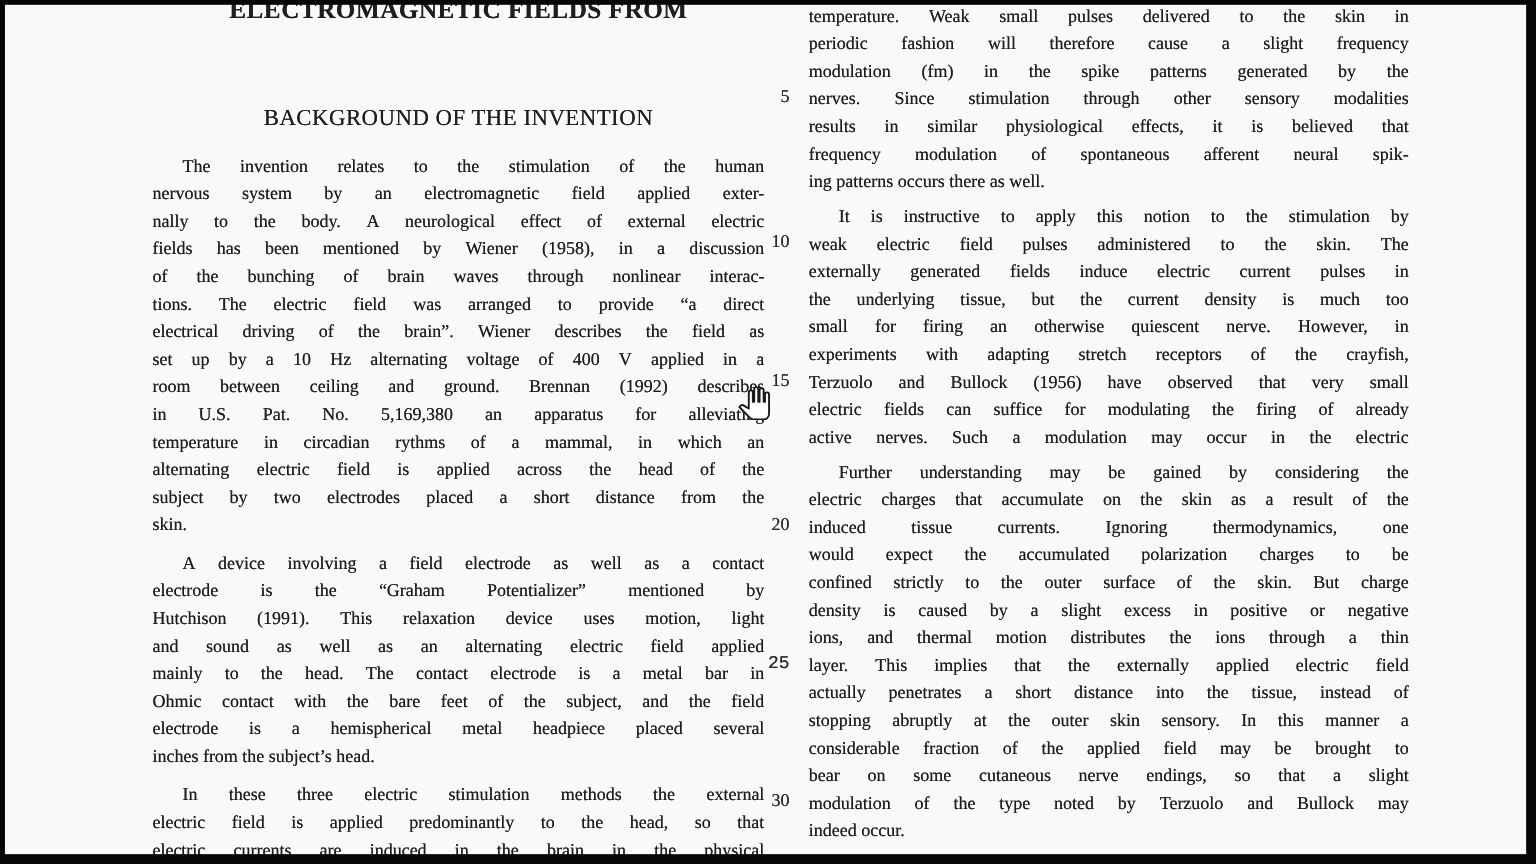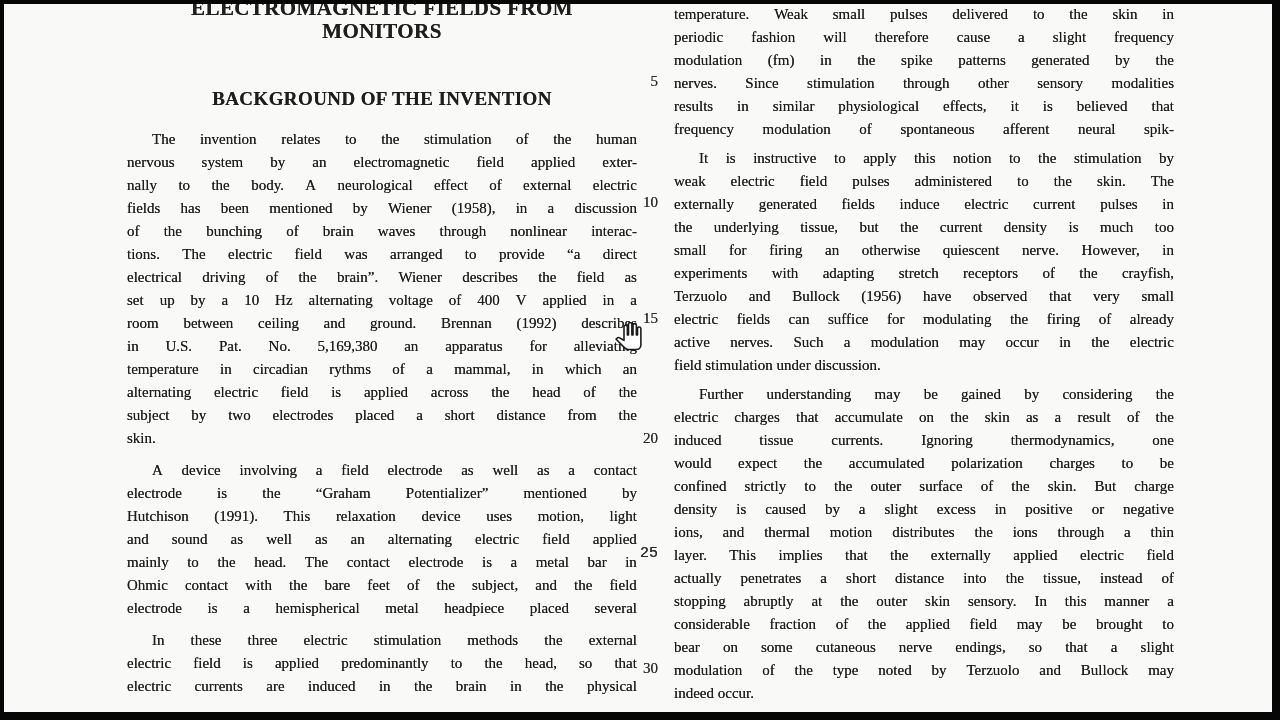--- a/index.html
+++ b/index.html
@@ -24,21 +24,21 @@
        filter:blur(0.3px);text-shadow:0 0 0.5px rgba(25,25,25,0.85);}
   .col-left{left:123px;top:0;width:510px;height:720px;}
   .col-right{left:670px;top:3px;width:500px;}
 
   .doc-title{
     position:absolute;top:-3px;left:0;width:100%;text-align:center;
     font-weight:bold;font-size:21px;line-height:23px;letter-spacing:.4px;
   }
   .section-heading{
     position:absolute;top:88px;left:0;width:100%;text-align:center;
-    font-weight:bold;font-size:19px;letter-spacing:.4px;
+    font-weight:normal;font-size:19px;letter-spacing:.4px;
   }
   .paras{position:absolute;top:128px;left:0;width:100%;}
 
   .tline{height:23px;line-height:23px;font-size:15px;white-space:nowrap;}
   .tline.just{display:flex;justify-content:space-between;white-space:normal;}
   .tline.ind{padding-left:25px;}
   .col-left .para{margin-bottom:9px;}
   .col-right .para{margin-bottom:6px;}
 
   .gutter-num{
@@ -50,21 +50,20 @@
 </style>
 </head>
 <body style="--letterbox: #060606; --page-bg: #f9f9f7; --ink: #1e1e1e;">
 
 <div class="stage">
   <div class="page">
 
     <div class="col col-left">
       <div class="doc-title" id="doc-title">
           <div>ELECTROMAGNETIC FIELDS FROM</div>
-          <div>MONITORS</div>
         </div>
       <div class="section-heading">BACKGROUND OF THE INVENTION</div>
       <div class="paras" id="left-paras">
           <div class="para">
             <div class="tline just ind">
               <span>The</span>
               <span>invention</span>
               <span>relates</span>
               <span>to</span>
               <span>the</span>
@@ -293,20 +292,21 @@
             <div class="tline just">
               <span>electrode</span>
               <span>is</span>
               <span>a</span>
               <span>hemispherical</span>
               <span>metal</span>
               <span>headpiece</span>
               <span>placed</span>
               <span>several</span>
             </div>
+            <div class="tline">inches from the subject’s head.</div>
           </div>
           <div class="para">
             <div class="tline just ind">
               <span>In</span>
               <span>these</span>
               <span>three</span>
               <span>electric</span>
               <span>stimulation</span>
               <span>methods</span>
               <span>the</span>
@@ -405,20 +405,21 @@
           </div>
           <div class="tline just">
             <span>frequency</span>
             <span>modulation</span>
             <span>of</span>
             <span>spontaneous</span>
             <span>afferent</span>
             <span>neural</span>
             <span>spik-</span>
           </div>
+          <div class="tline">ing patterns occurs there as well.</div>
         </div>
         <div class="para">
           <div class="tline just ind">
             <span>It</span>
             <span>is</span>
             <span>instructive</span>
             <span>to</span>
             <span>apply</span>
             <span>this</span>
             <span>notion</span>
@@ -509,21 +510,20 @@
             <span>nerves.</span>
             <span>Such</span>
             <span>a</span>
             <span>modulation</span>
             <span>may</span>
             <span>occur</span>
             <span>in</span>
             <span>the</span>
             <span>electric</span>
           </div>
-          <div class="tline">field stimulation under discussion.</div>
         </div>
         <div class="para">
           <div class="tline just ind">
             <span>Further</span>
             <span>understanding</span>
             <span>may</span>
             <span>be</span>
             <span>gained</span>
             <span>by</span>
             <span>considering</span>

